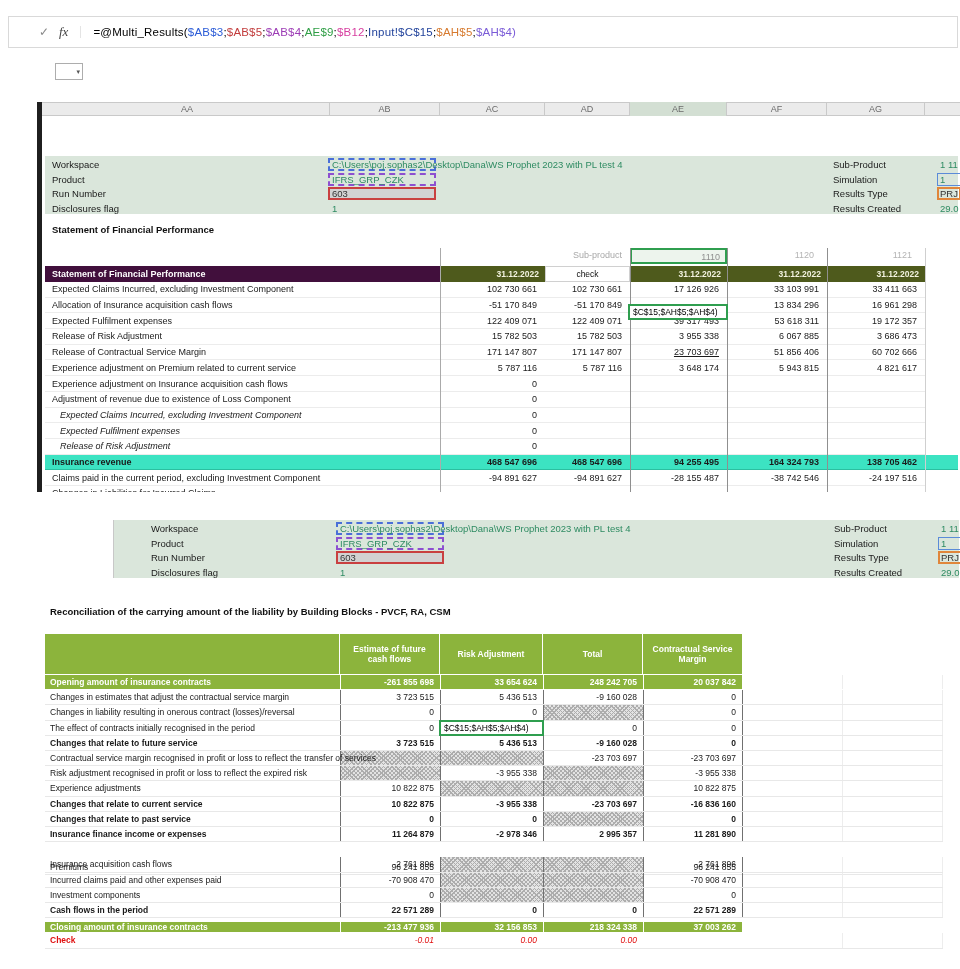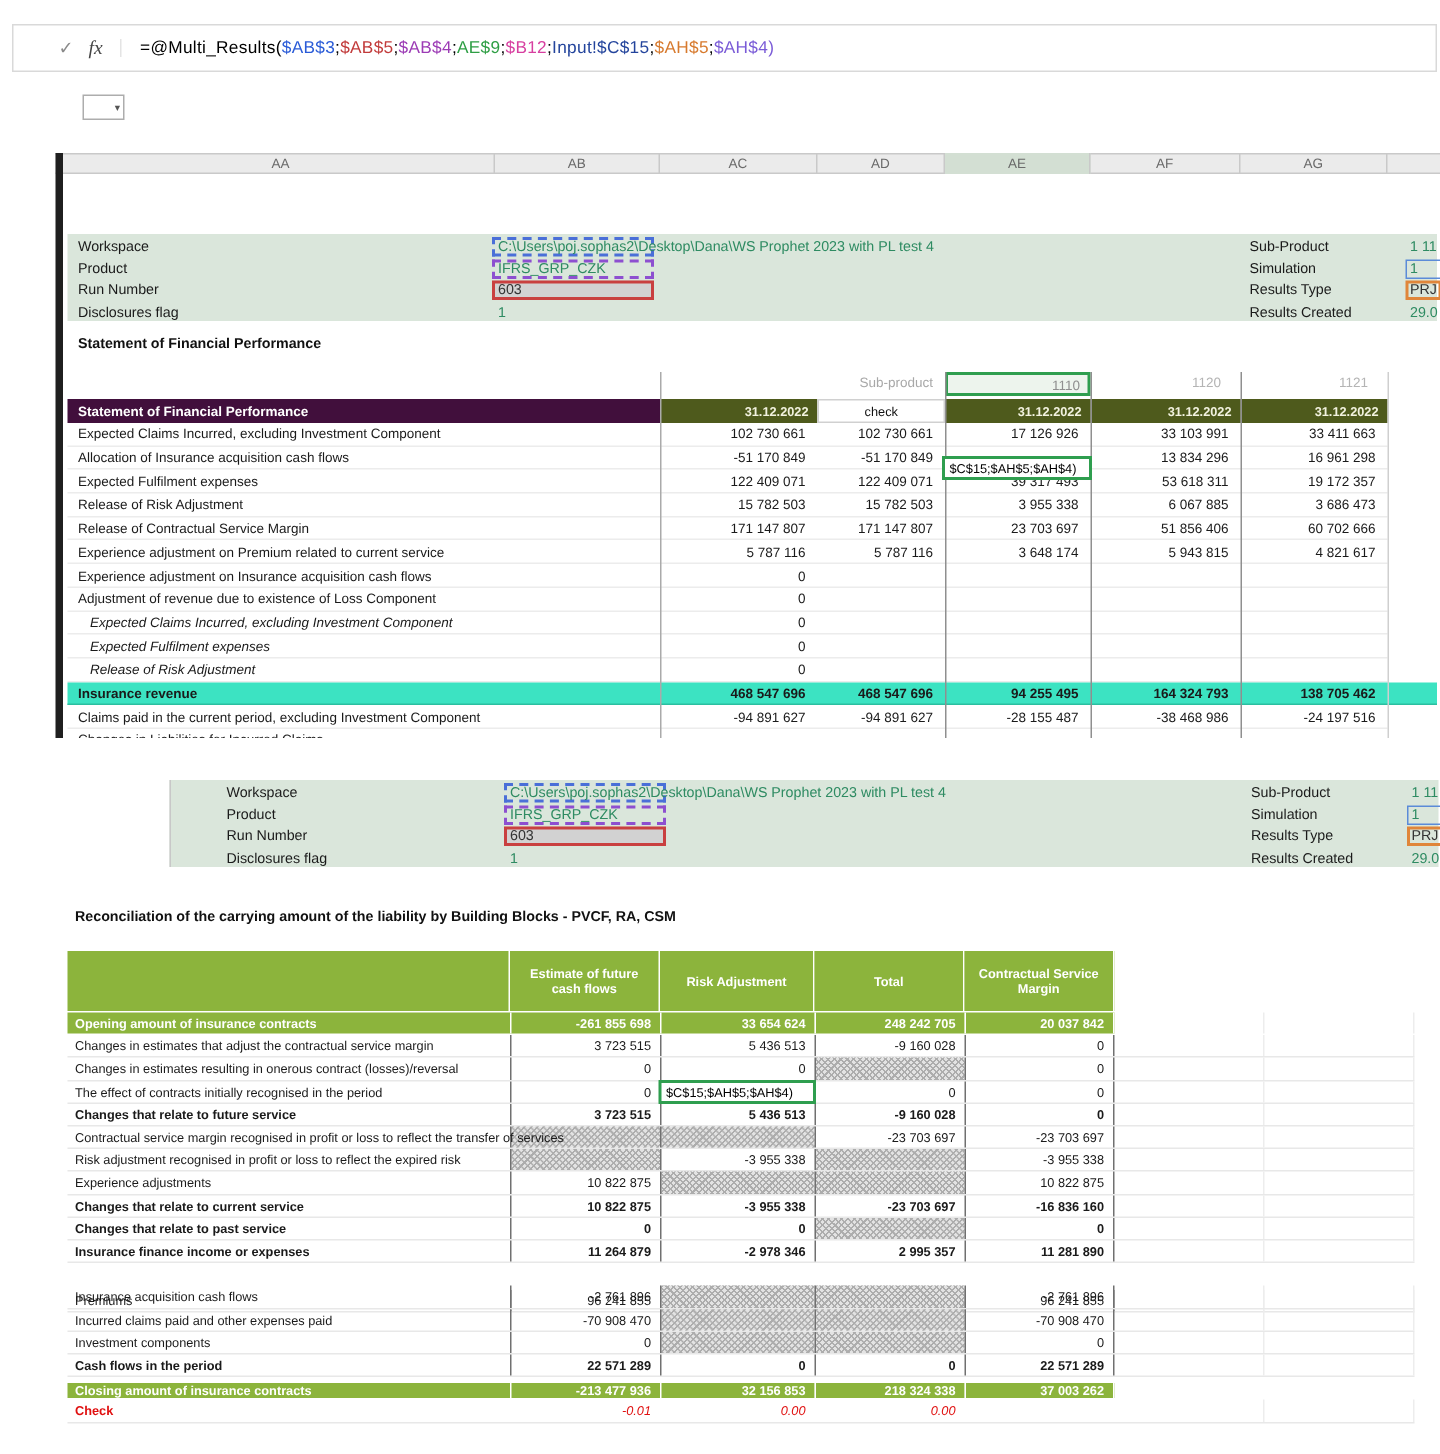--- a/index.html
+++ b/index.html
@@ -178,21 +178,21 @@
         <div class="p1num" style="width: 105px;">15 782 503</div>
         <div class="p1num" style="width: 85px;">15 782 503</div>
         <div class="p1num" style="width: 97px;">3 955 338</div>
         <div class="p1num" style="width: 100px;">6 067 885</div>
         <div class="p1num" style="width: 98px;">3 686 473</div>
       </div>
       <div class="p1row" style="top: 344.8px;">
         <div class="p1label">Release of Contractual Service Margin</div>
         <div class="p1num" style="width: 105px;">171 147 807</div>
         <div class="p1num" style="width: 85px;">171 147 807</div>
-        <div class="p1num" style="width: 97px;">23 703 697</div>
+        <div class="p1num" style="width: 97px; text-decoration: underline;">23 703 697</div>
         <div class="p1num" style="width: 100px;">51 856 406</div>
         <div class="p1num" style="width: 98px;">60 702 666</div>
       </div>
       <div class="p1row" style="top: 360.5px;">
         <div class="p1label">Experience adjustment on Premium related to current service</div>
         <div class="p1num" style="width: 105px;">5 787 116</div>
         <div class="p1num" style="width: 85px;">5 787 116</div>
         <div class="p1num" style="width: 97px;">3 648 174</div>
         <div class="p1num" style="width: 100px;">5 943 815</div>
         <div class="p1num" style="width: 98px;">4 821 617</div>
@@ -243,21 +243,21 @@
         <div class="p1num" style="width: 85px;">468 547 696</div>
         <div class="p1num" style="width: 97px;">94 255 495</div>
         <div class="p1num" style="width: 100px;">164 324 793</div>
         <div class="p1num" style="width: 98px;">138 705 462</div>
       </div>
       <div class="p1row" style="top: 470.4px;">
         <div class="p1label">Claims paid in the current period, excluding Investment Component</div>
         <div class="p1num" style="width: 105px;">-94 891 627</div>
         <div class="p1num" style="width: 85px;">-94 891 627</div>
         <div class="p1num" style="width: 97px;">-28 155 487</div>
-        <div class="p1num" style="width: 100px;">-38 468 986</div>
+        <div class="p1num" style="width: 100px;">-38 742 546</div>
         <div class="p1num" style="width: 98px;">-24 197 516</div>
       </div>
       <div class="p1row" style="top: 486.1px;">
         <div class="p1label">Changes in Liabilities for Incurred Claims</div>
         <div class="p1num" style="width: 105px;"></div>
         <div class="p1num" style="width: 85px;"></div>
         <div class="p1num" style="width: 97px;"></div>
         <div class="p1num" style="width: 100px;"></div>
         <div class="p1num" style="width: 98px;"></div>
       </div>
@@ -317,21 +317,21 @@
       <div class="p2row" style="top: 690.2px;">
         <div class="p2label">Changes in estimates that adjust the contractual service margin</div>
         <div class="p2v" style="width: 100px;">3 723 515</div>
         <div class="p2v" style="width: 103px;">5 436 513</div>
         <div class="p2v" style="width: 100px;">-9 160 028</div>
         <div class="p2v vlast" style="width: 100px;">0</div>
         <div class="p2f" style="width: 100px;"></div>
         <div class="p2f" style="width: 100px;"></div>
       </div>
       <div class="p2row" style="top: 705.4px;">
-        <div class="p2label">Changes in estimates resulting in onerous contract (losses)/reversal</div>
+        <div class="p2label">Changes in liability resulting in onerous contract (losses)/reversal</div>
         <div class="p2v" style="width: 100px;">0</div>
         <div class="p2v" style="width: 103px;">0</div>
         <div class="p2v hatch" style="width: 100px;"></div>
         <div class="p2v vlast" style="width: 100px;">0</div>
         <div class="p2f" style="width: 100px;"></div>
         <div class="p2f" style="width: 100px;"></div>
       </div>
       <div class="p2row" style="top: 720.6px;">
         <div class="p2label">The effect of contracts initially recognised in the period</div>
         <div class="p2v" style="width: 100px;">0</div>

